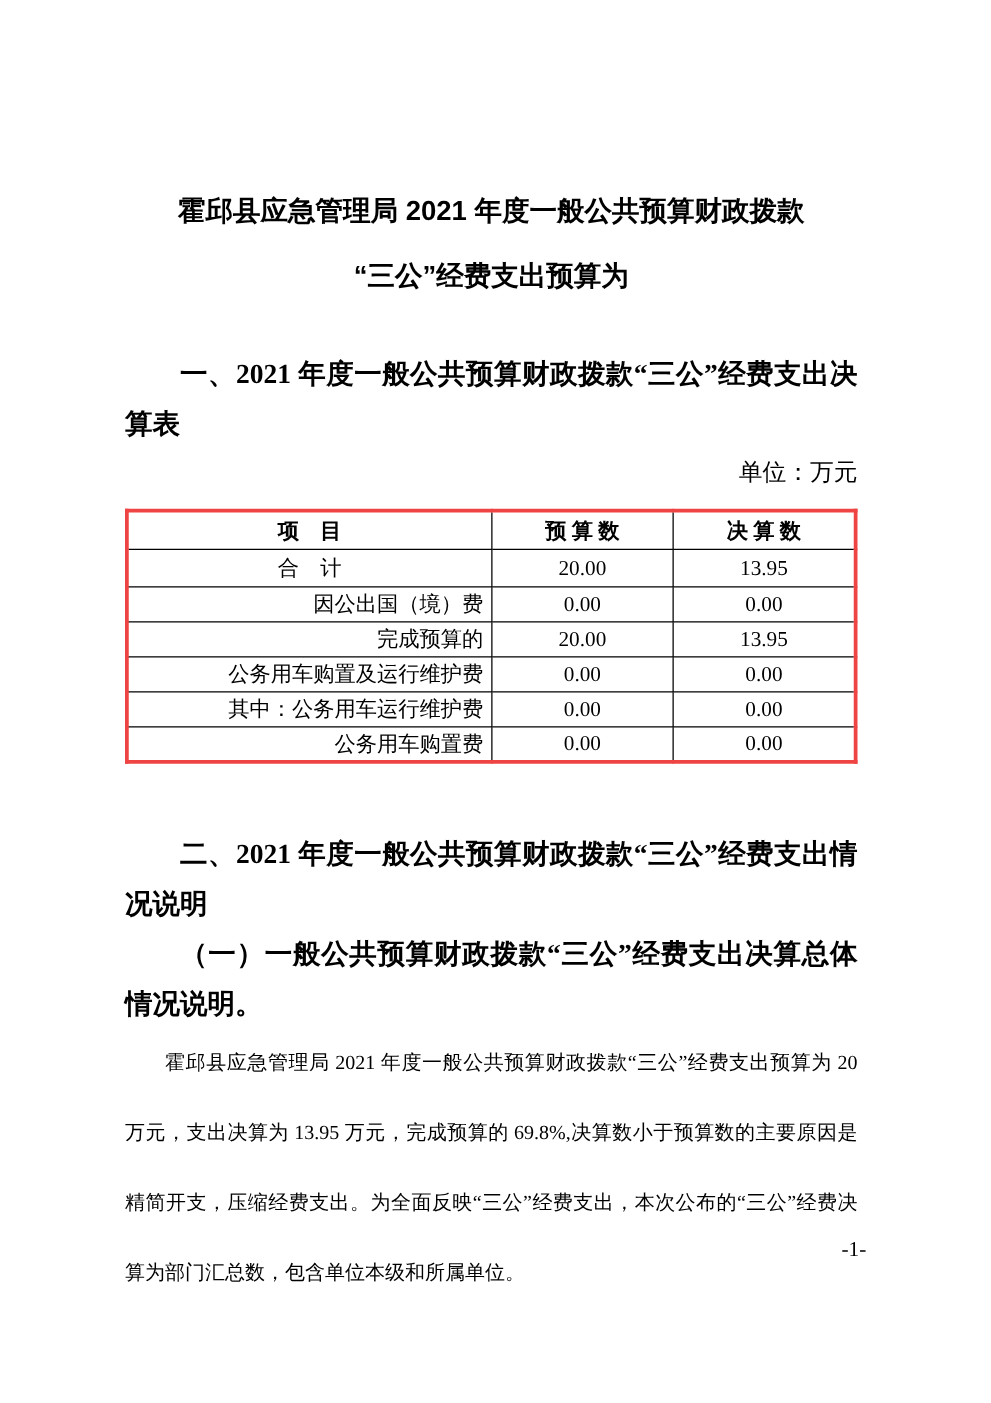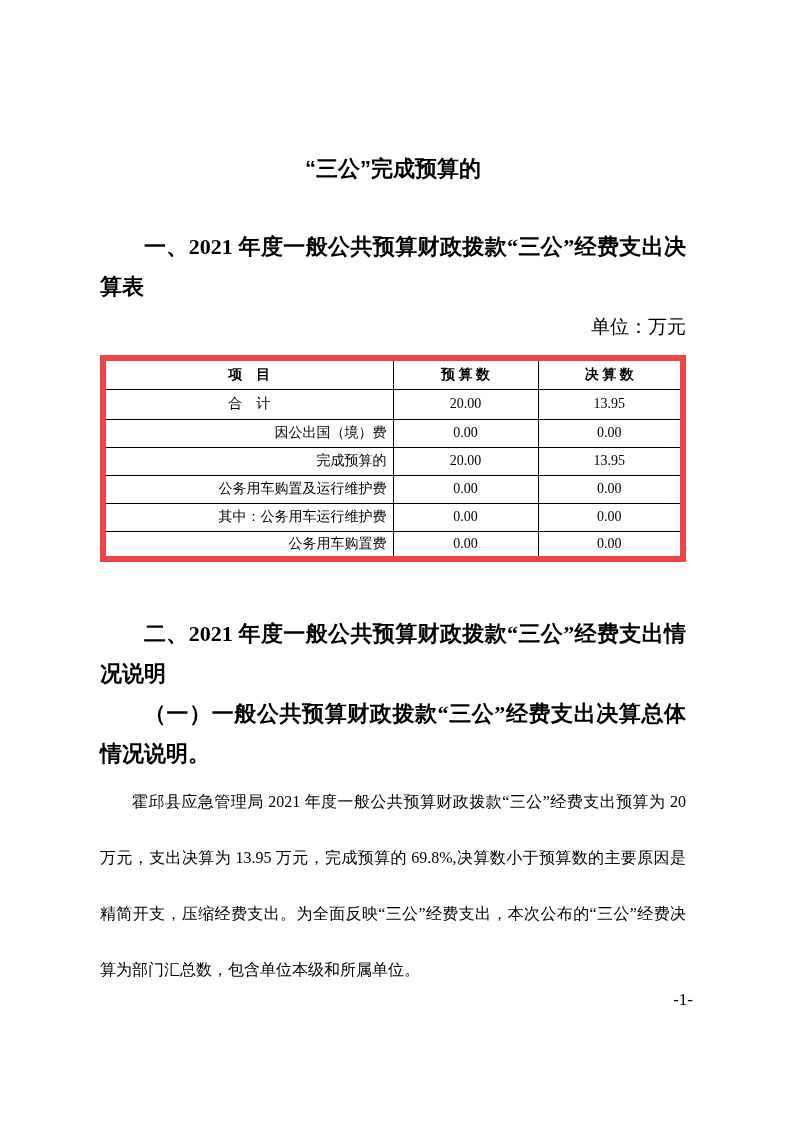--- a/index.html
+++ b/index.html
@@ -28,21 +28,21 @@
   }
   .sec1 { margin-top: 32px; }
 
   .unit {
     font-size: 19px; line-height: 32px;
     text-align: right; margin: 4px 0 12px 0;
   }
 
   table.budget-table {
     width: 100%; border-collapse: collapse; table-layout: fixed;
-    font-size: 14px; border: 6px solid #ef4444;
+    font-size: 17px; border: 3px solid #ef4444;
   }
   .budget-table th, .budget-table td {
     border: 1px solid #000;
     padding: 0 6px; height: 28px;
     font-weight: normal;
   }
   .budget-table th { font-weight: bold; text-align: center; height: 31px; }
   .budget-table td.num { text-align: center; font-family: "Liberation Serif", serif; }
   .budget-table tr.total-row td { font-weight: normal; text-align: center; height: 30px; }
   .budget-table td.item-left { text-align: right; }
@@ -64,21 +64,22 @@
     font-family: "Liberation Serif", serif;
   }
 </style>
 </head>
 <body>
 
 <div class="page">
   <div class="content">
 
     <h1 class="title">
-      <span class="title-line">“三公”完成预算的</span>
+      <span class="title-line">霍邱县应急管理局 2021 年度一般公共预算财政拨款</span>
+      <span class="title-line">“三公”经费支出预算为</span>
     </h1>
 
     <p class="heading sec1">一、2021 年度一般公共预算财政拨款“三公”经费支出决算表</p>
 
     <p class="unit">单位：万元</p>
 
     <table class="budget-table">
       <colgroup>
         <col style="width:50%">
         <col style="width:25%">

